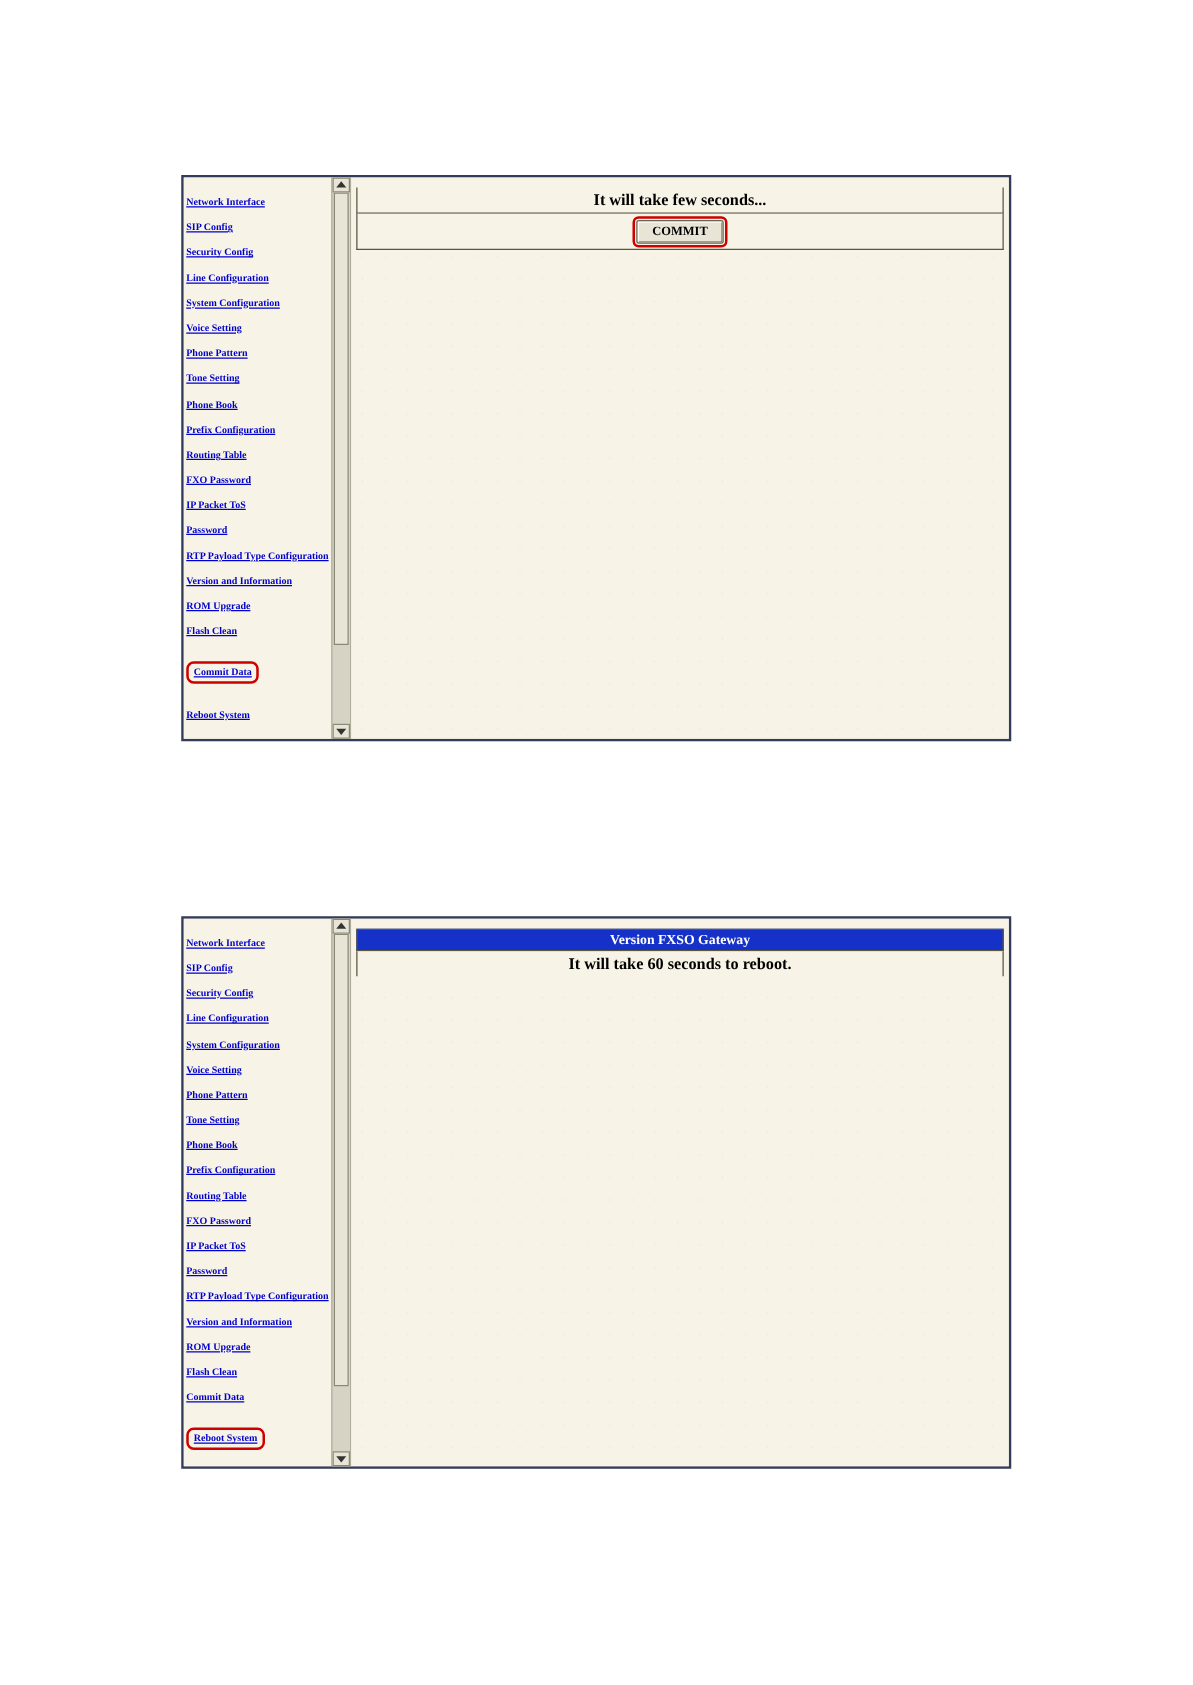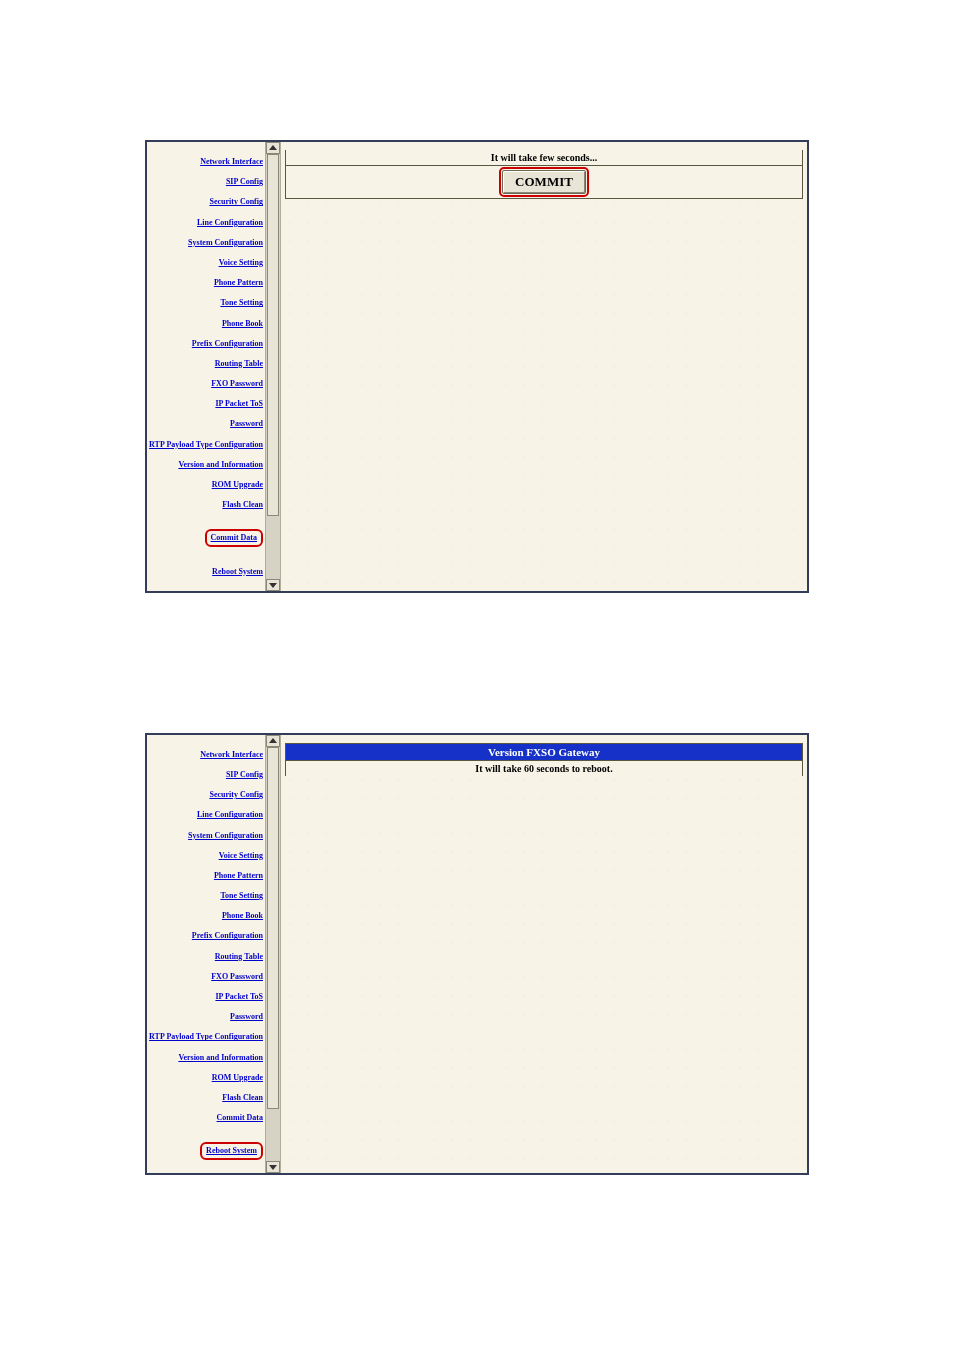--- a/index.html
+++ b/index.html
@@ -18,21 +18,21 @@
     background: #f7f3e6;
     position: relative;
   }
   .frame-inner {
     display: flex;
     min-height: 420px;
   }
   .sidebar {
     width: 118px;
     background: #f7f3e6;
-    text-align: right;
+    text-align: left;
     font-size: 8px;
     padding: 4px 0;
     flex: 0 0 118px;
     position: relative;
   }
   .nav-link {
     display: block;
     color: #0000cc;
     text-decoration: underline;
     font-weight: bold;
@@ -90,39 +90,39 @@
     font-size: 11px;
     text-align: center;
     padding: 2px 0;
     border: 1px solid #5a5740;
   }
   .panel-sub {
     background: #f7f3e6;
     border-left:1px solid #5a5740;
     border-right:1px solid #5a5740;
     border-bottom:1px solid #5a5740;
-    font-size:10px;
+    font-size:13px;
     font-weight:bold;
     text-align:center;
     color:#000;
     padding:2px 0;
   }
   .panel-sub.stack { border-bottom:none; }
   .panel-btnrow {
     background:#f7f3e6;
     border-left:1px solid #5a5740;
     border-right:1px solid #5a5740;
     border-bottom:1px solid #5a5740;
     text-align:center;
     padding:4px 0;
   }
   .action-btn {
     display:inline-block;
     font-weight:bold;
-    font-size:13px;
+    font-size:10px;
     color:#000;
     background:#e8e5d6;
     border:1px solid #6a6852;
     box-shadow: inset 1px 1px 0 #fff, inset -1px -1px 0 #8a8876;
     padding:3px 12px;
     outline:2px solid #cc0000;
     outline-offset:1px;
     border-radius:2px;
   }
   .bg-texture {

